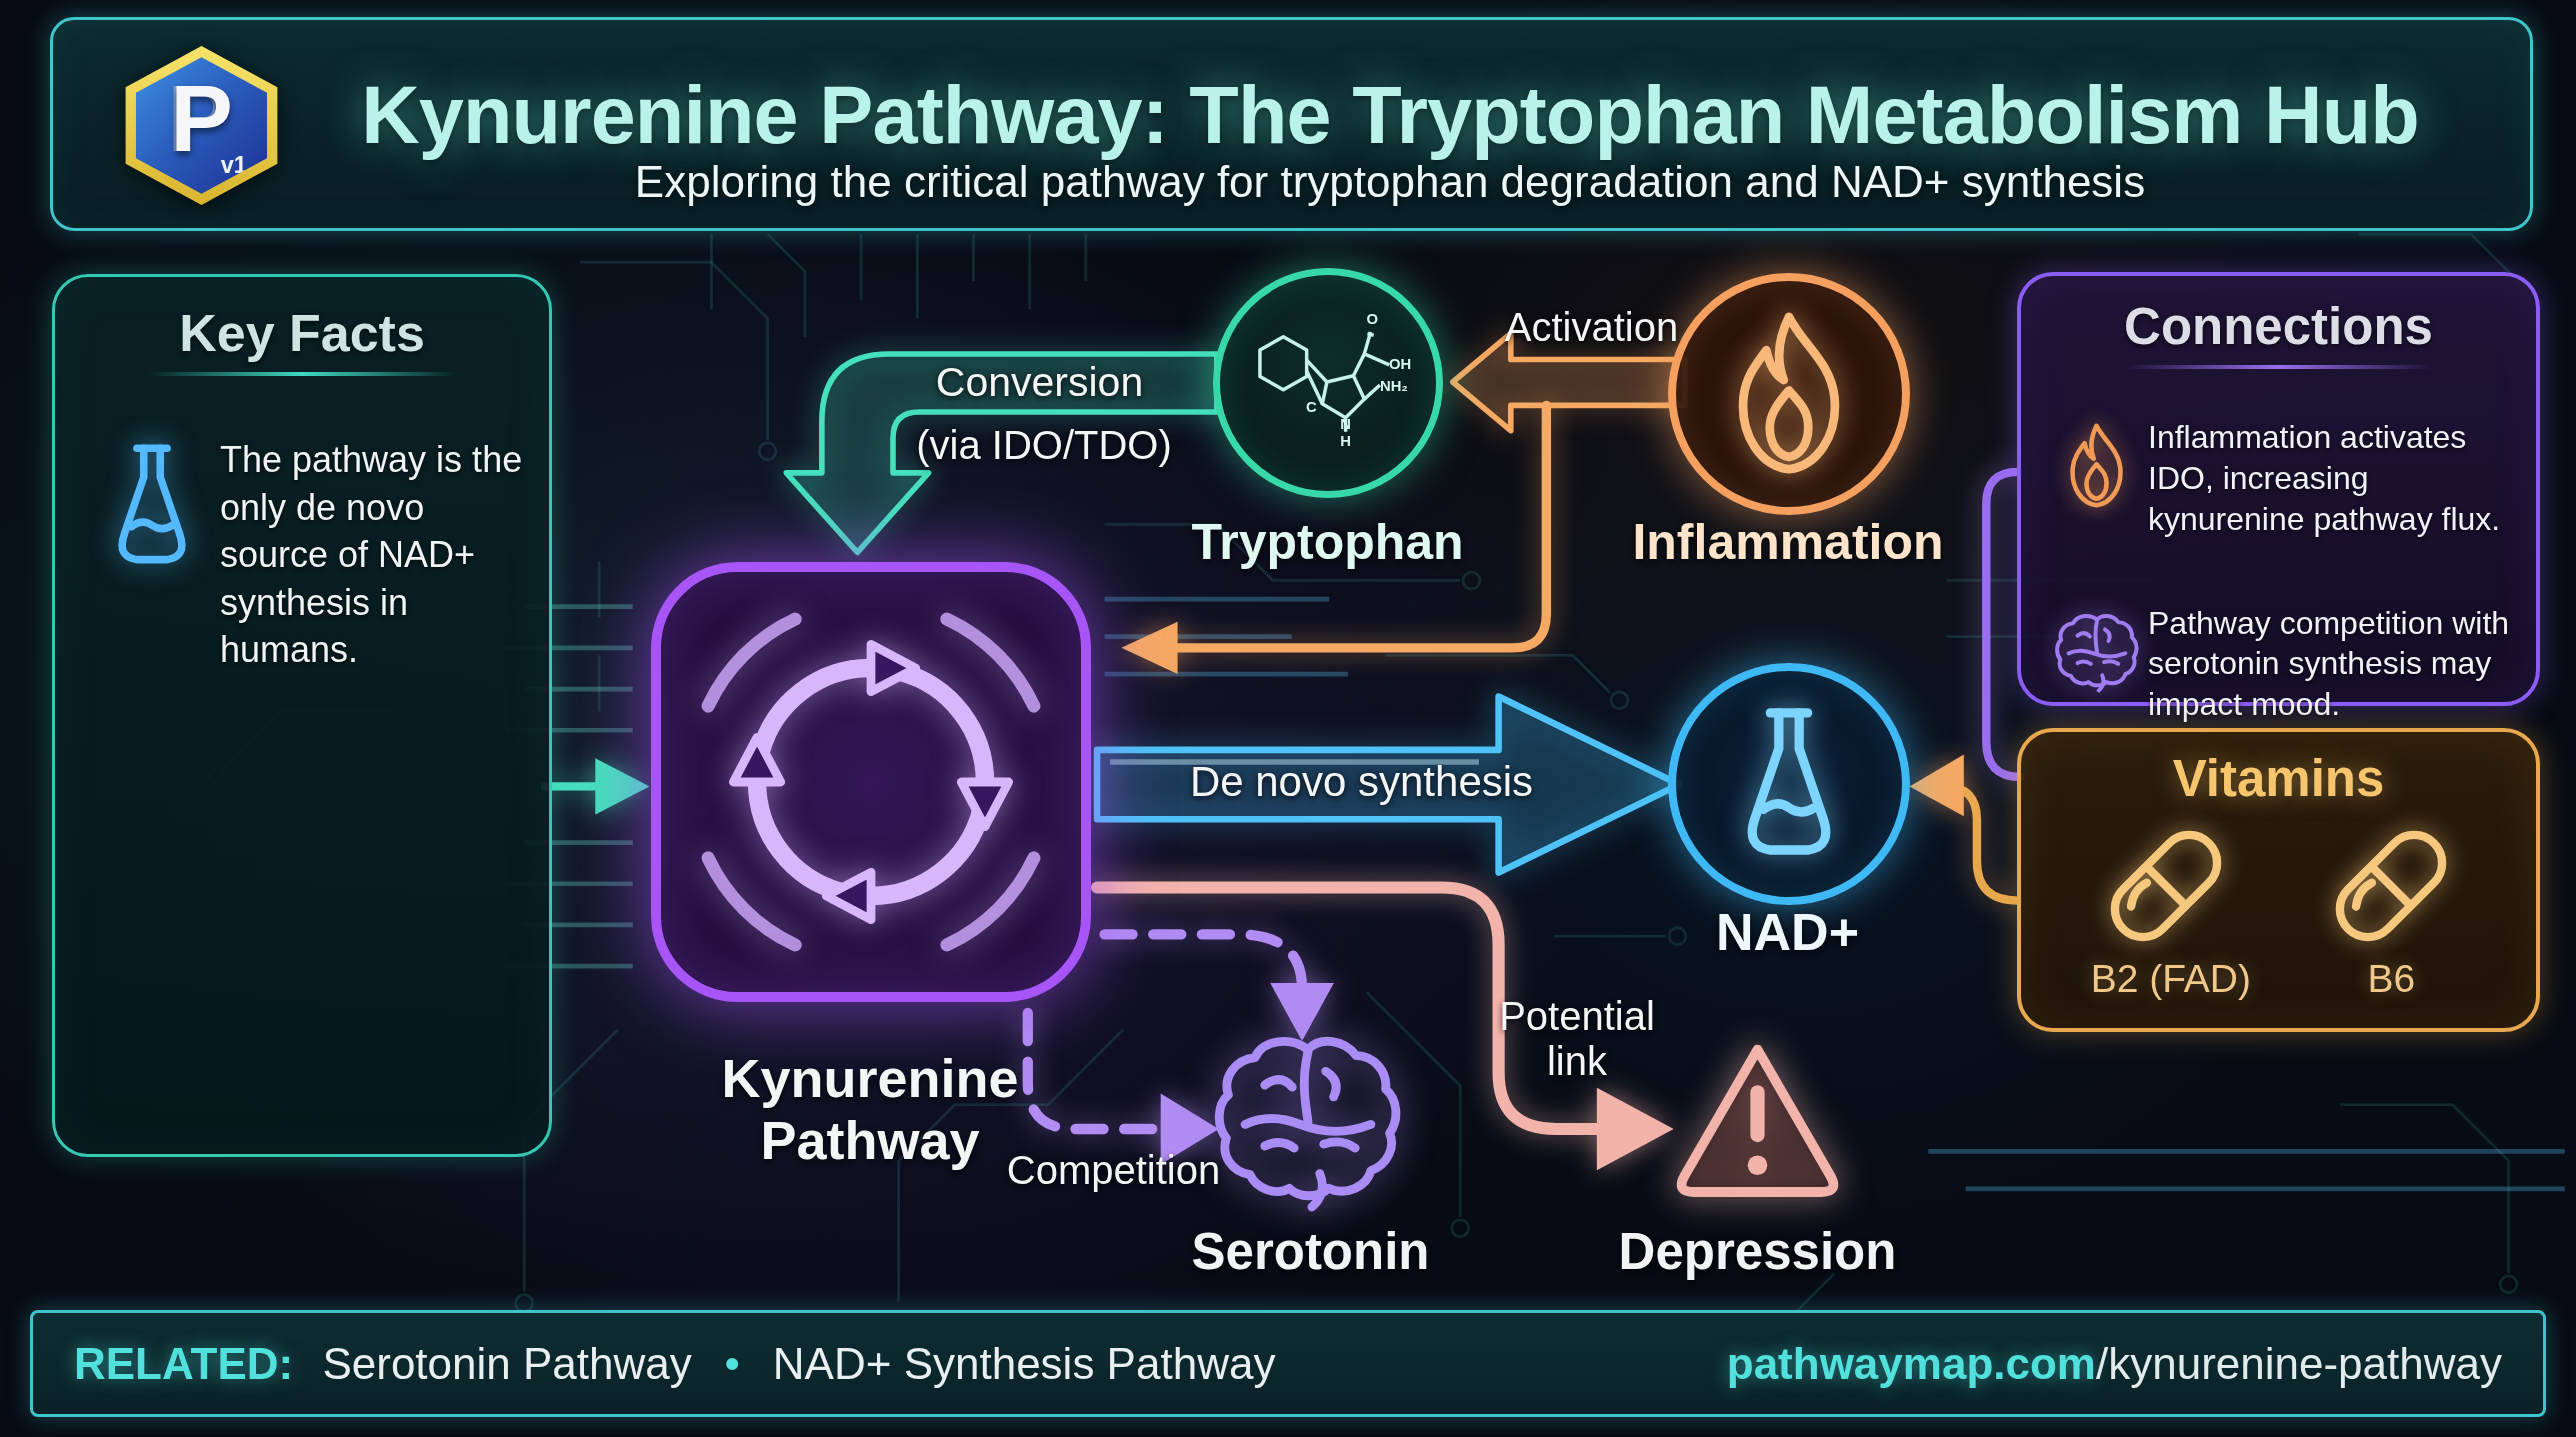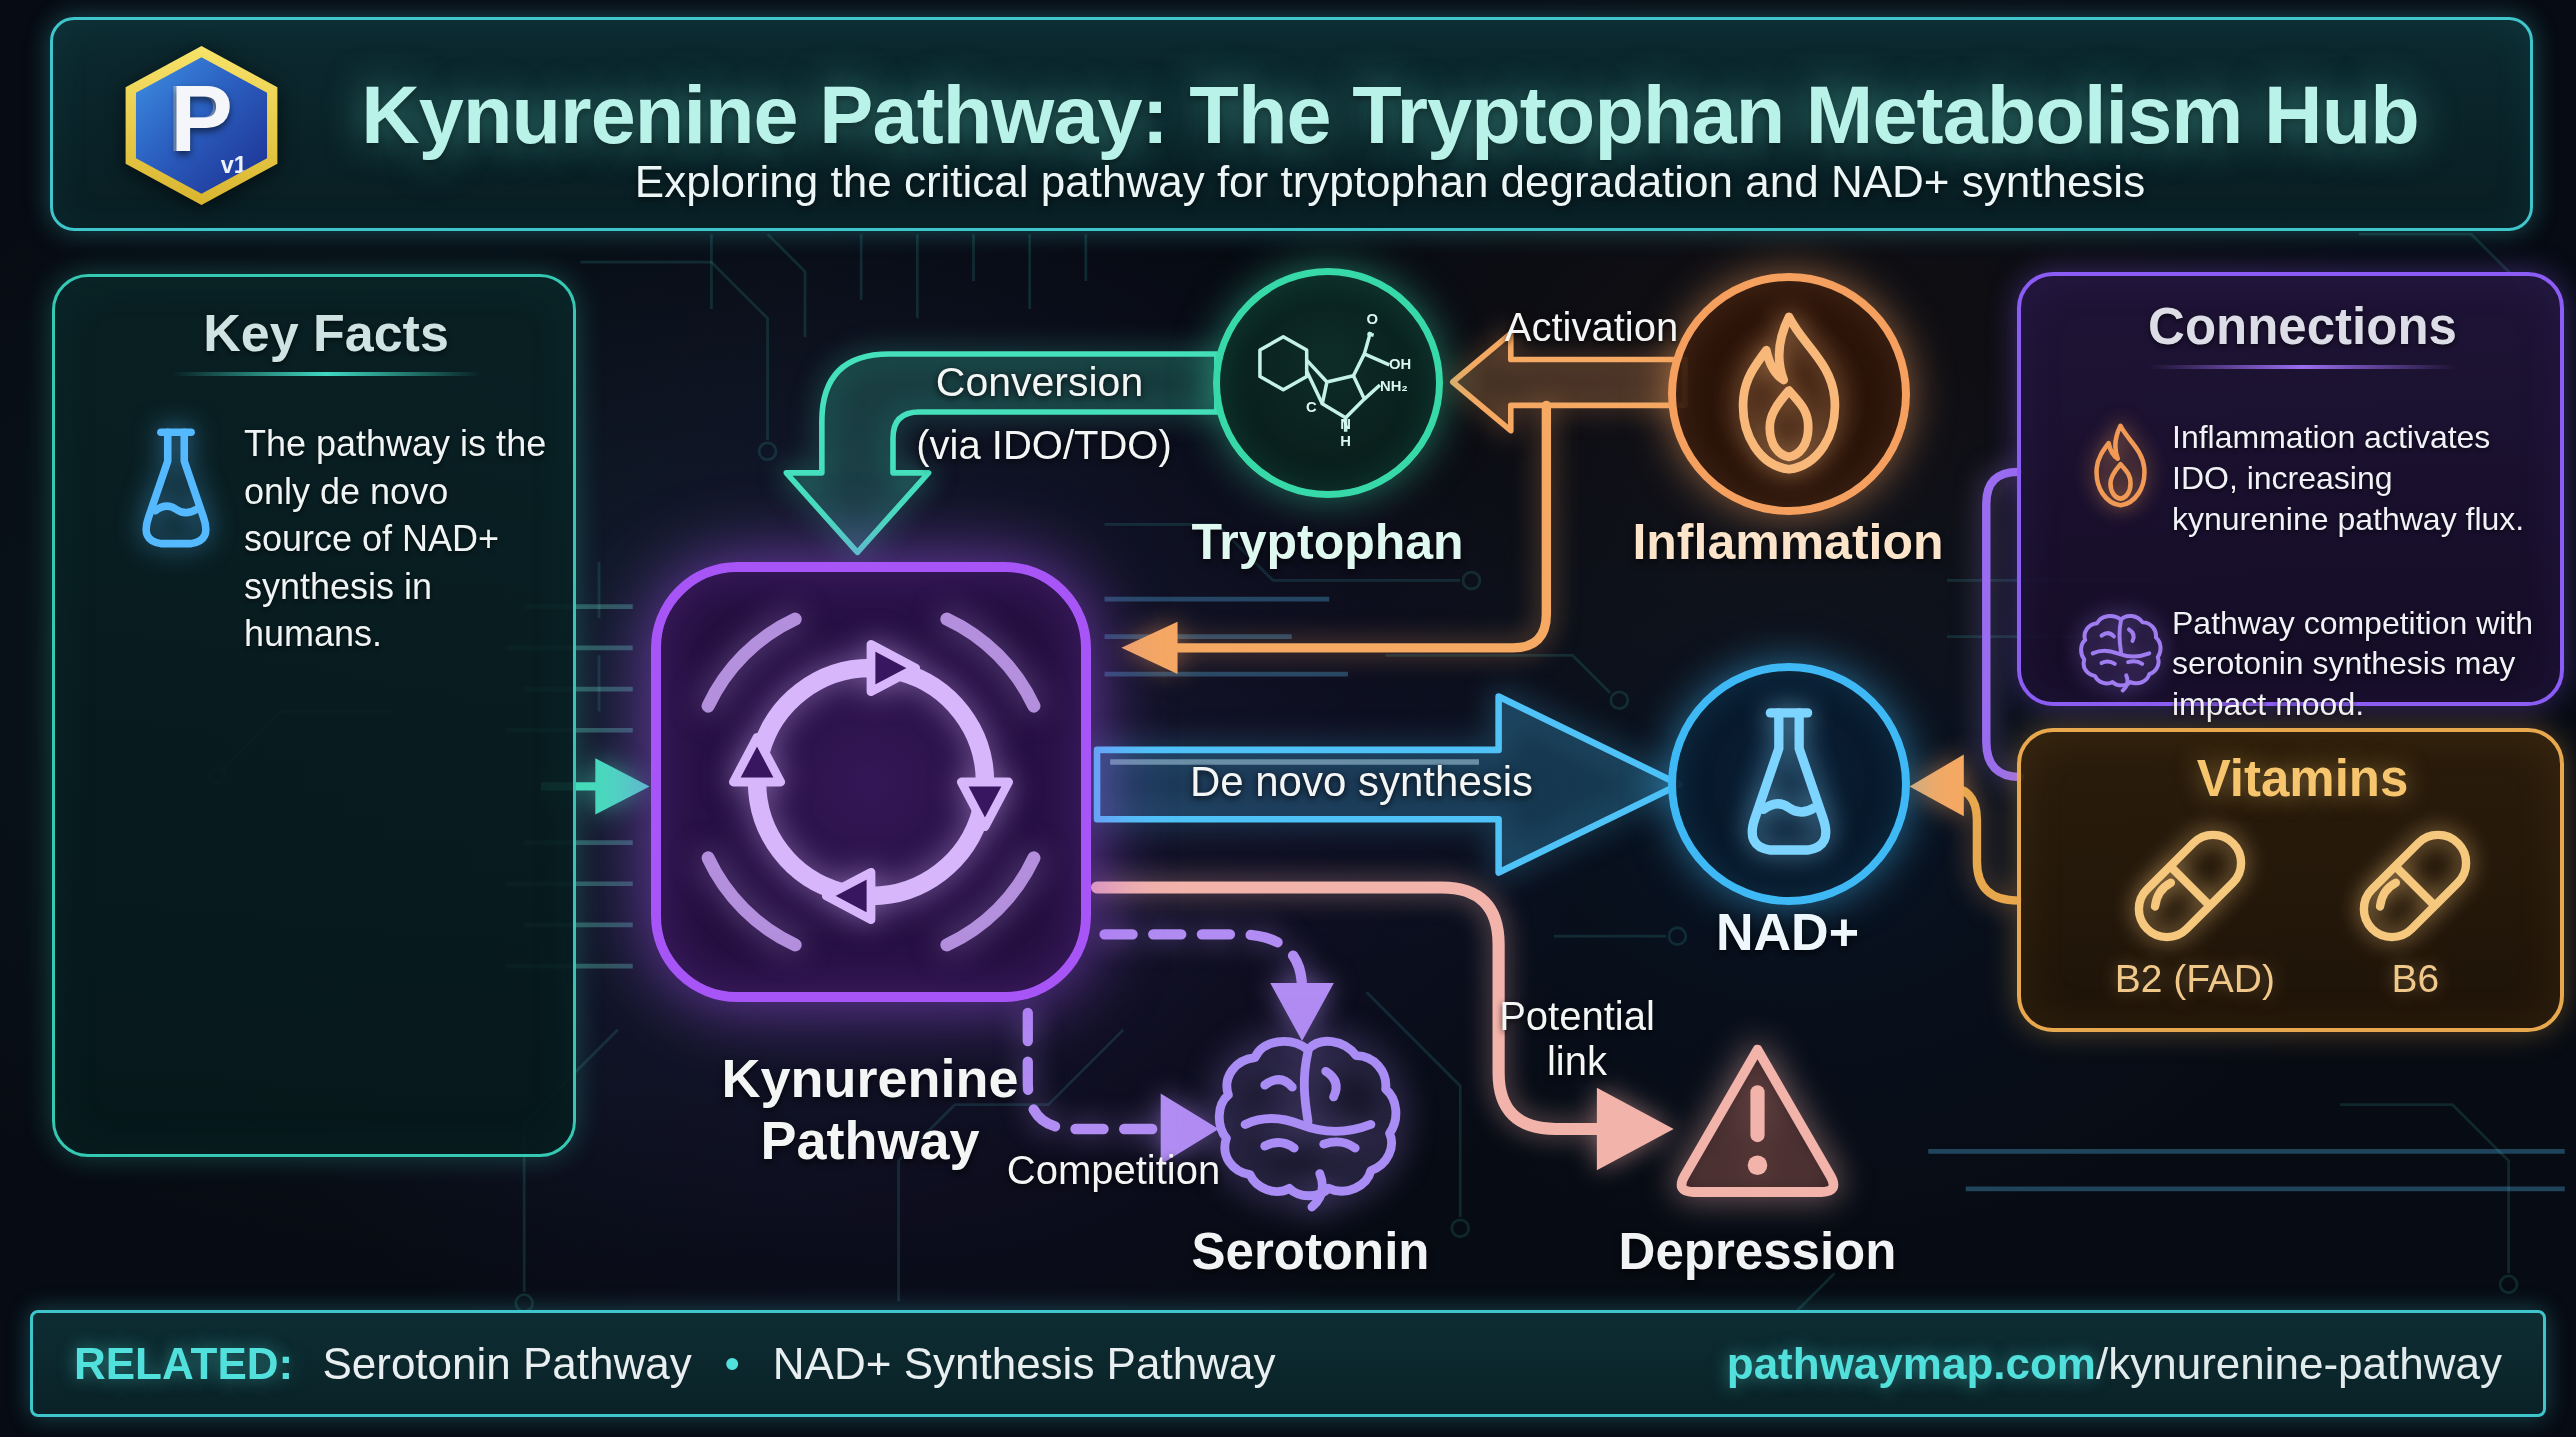--- a/index.html
+++ b/index.html
@@ -28,21 +28,21 @@
     clip-path:polygon(50% 0,96% 26%,96% 74%,50% 100%,4% 74%,4% 26%);
     background:linear-gradient(135deg,#3f93e6 0%,#2b5fc0 45%,#1b2d8e 100%);position:relative;}
   .logo-p{position:absolute;left:0;right:0;top:7.5px;text-align:center;font-size:94px;font-weight:bold;color:#f4f6fa;
     text-shadow:0 3.7px 7.5px rgba(0,0,0,.55), -2.8px 0 0 rgba(180,195,215,.6);}
   .logo-v{position:absolute;right:26px;bottom:15px;font-size:23.4px;font-weight:bold;color:#eef2fa;}
   .title{position:absolute;left:281px;right:84px;top:20.6px;text-align:center;font-size:81px;font-weight:bold;
     letter-spacing:-0.9px;color:#b9f2e9;text-shadow:0 0 39px rgba(110,240,220,.5),0 2.8px 7.5px rgba(0,0,0,.6);margin-top:28px;}
   .subtitle{position:absolute;left:281px;right:84px;top:137px;text-align:center;font-size:44px;color:#ecf6f6;
     text-shadow:0 1.9px 7.5px rgba(0,0,0,.6);}
   
-  .panel{position:absolute;border-radius:36px;padding-left:24px;}
+  .panel{position:absolute;border-radius:36px;}
   .panel-title{text-align:center;font-weight:bold;}
   .divider{height:3.7px;border-radius:1.9px;margin:9.4px auto 0 auto;}
   .keyfacts{
     left:52px;top:274px;width:494px;height:877px;border:3.7px solid #35c9b4;
     background:linear-gradient(180deg,rgba(9,33,36,.92),rgba(6,24,27,.92));
     box-shadow:0 0 28px rgba(53,201,180,.30), inset 0 0 47px rgba(30,120,110,.10);
   }
   .keyfacts .panel-title{font-size:52px;color:#cfe3e3;margin-top:26px;text-shadow:0 1.9px 5.6px rgba(0,0,0,.6);}
   .keyfacts .divider{width:309px;background:linear-gradient(90deg,transparent,#3fd9c2,transparent);}
   .kf-stat{margin:56px 0 5.6px 165px;font-size:94px;font-weight:bold;color:#66f2cd;
@@ -249,21 +249,21 @@
 
     <g class="glow-orange">
       <path d="M2156,962 Q2112,962 2112,920 L2112,876 Q2112,840 2078,840" stroke="#e8a84d" stroke-width="9" fill="none" stroke-linecap="round"></path>
       <polygon points="2098,806 2098,872 2040,840" fill="#f5a963"></polygon>
     </g>
   </svg>
 
   <div class="panel keyfacts">
     <div class="panel-title">Key Facts</div>
     <div class="divider"></div>
-    <div class="kf-row" style="margin-top:44px">
+    <div class="kf-row" style="margin-top:60px">
       <div class="kf-icon">
         <svg width="110" height="140" style="color:#55b9ff;filter:drop-shadow(0 0 13px rgba(85,185,255,.65))" viewBox="0 0 118 150">
             <use href="#sym-flask" width="118" height="150"></use>
           </svg>
       </div>
       <div class="kf-text">The pathway is the only de novo source of NAD+ synthesis in humans.</div>
     </div>
   </div>
 
   <div class="hub">

